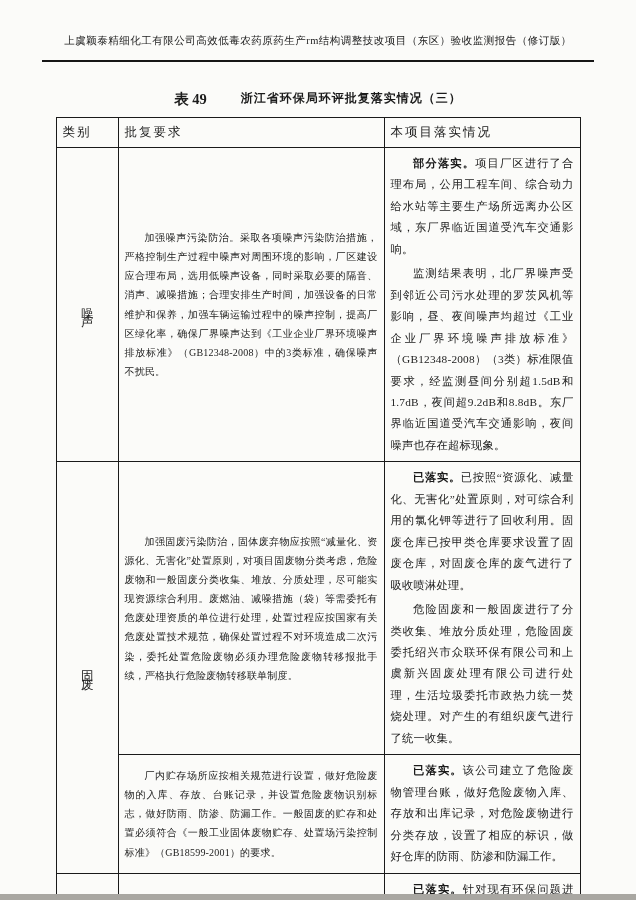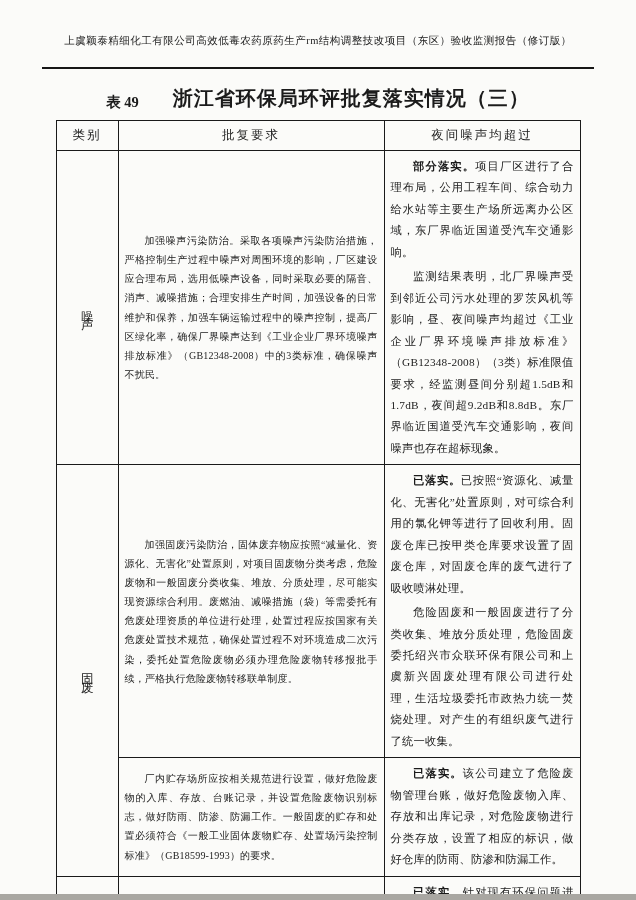--- a/index.html
+++ b/index.html
@@ -14,59 +14,59 @@
     margin:0 auto;
     background:#fbfbf9;
     overflow:hidden;
     color:#1b1b1b;
     box-sizing:border-box;
   }
   .scan{filter:blur(0.3px);}
   
   .running-header{
     margin:34px 42px 0 42px;
-    padding-bottom:19px;
+    padding-bottom:12px;
     border-bottom:2.5px solid #161616;
     text-align:center;
     font-size:10.5px;
     letter-spacing:0.5px;
     color:#222;
     white-space:nowrap;
     overflow:hidden;
   }
   
   .table-title-row{
-    margin-top:16px;
+    margin-top:28px;
     display:flex;
     justify-content:center;
-    align-items:flex-end;
+    align-items:flex-start;
     gap:34px;
   }
   .tbl-label{font-size:14.5px;font-weight:bold;}
-  .tbl-title{font-size:20px;font-weight:bold;letter-spacing:1px;}
+  .tbl-title{font-size:12px;font-weight:bold;letter-spacing:1px;}
   
   table.approval{
     border-collapse:collapse;
     table-layout:fixed;
     width:524px;
     margin:8px auto 0 auto;
   }
   table.approval td,table.approval th{
     border:1.6px solid #1a1a1a;
     vertical-align:middle;
     padding:2px 6px;
     box-sizing:border-box;
   }
   th.col-cat{width:62px;}
   th.col-req{width:266px;}
   th.col-impl{width:196px;}
   tr.head th{
     font-size:12.5px;
     font-weight:normal;
-    text-align:center;
+    text-align:left;
     height:30px;
     letter-spacing:2px;
   }
   td.cat{text-align:center;}
   .vert{
     writing-mode:vertical-rl;
     text-orientation:upright;
     margin:0 auto;
     font-size:12.5px;
     letter-spacing:7px;
@@ -108,21 +108,21 @@
     <div class="table-title-row">
       <span class="tbl-label">表 49</span>
       <span class="tbl-title">浙江省环保局环评批复落实情况（三）</span>
     </div>
 
     <table class="approval">
       <tbody>
           <tr class="head">
         <th class="col-cat">类别</th>
         <th class="col-req">批复要求</th>
-        <th class="col-impl">夜间噪声均超过</th>
+        <th class="col-impl">本项目落实情况</th>
       </tr>
 
       <tr class="r1">
         <td class="cat">
           <div class="vert">噪声</div>
         </td>
         <td class="req">
           <p>加强噪声污染防治。采取各项噪声污染防治措施，严格控制生产过程中噪声对周围环境的影响，厂区建设应合理布局，选用低噪声设备，同时采取必要的隔音、消声、减噪措施；合理安排生产时间，加强设备的日常维护和保养，加强车辆运输过程中的噪声控制，提高厂区绿化率，确保厂界噪声达到《工业企业厂界环境噪声排放标准》（GB12348-2008）中的3类标准，确保噪声不扰民。</p>
         </td>
         <td class="impl">
@@ -139,21 +139,21 @@
           <p>加强固废污染防治，固体废弃物应按照“减量化、资源化、无害化”处置原则，对项目固废物分类考虑，危险废物和一般固废分类收集、堆放、分质处理，尽可能实现资源综合利用。废燃油、减噪措施（袋）等需委托有危废处理资质的单位进行处理，处置过程应按国家有关危废处置技术规范，确保处置过程不对环境造成二次污染，委托处置危险废物必须办理危险废物转移报批手续，严格执行危险废物转移联单制度。</p>
         </td>
         <td class="impl">
           <p><b>已落实。</b><span>已按照“资源化、减量化、无害化”处置原则，对可综合利用的氯化钾等进行了回收利用。固废仓库已按甲类仓库要求设置了固废仓库，对固废仓库的废气进行了吸收喷淋处理。</span></p>
           <p>危险固废和一般固废进行了分类收集、堆放分质处理，危险固废委托绍兴市众联环保有限公司和上虞新兴固废处理有限公司进行处理，生活垃圾委托市政热力统一焚烧处理。对产生的有组织废气进行了统一收集。</p>
         </td>
       </tr>
 
       <tr class="r3">
         <td class="req">
-          <p>厂内贮存场所应按相关规范进行设置，做好危险废物的入库、存放、台账记录，并设置危险废物识别标志，做好防雨、防渗、防漏工作。一般固废的贮存和处置必须符合《一般工业固体废物贮存、处置场污染控制标准》（GB18599-1993）的要求。</p>
+          <p>厂内贮存场所应按相关规范进行设置，做好危险废物的入库、存放、台账记录，并设置危险废物识别标志，做好防雨、防渗、防漏工作。一般固废的贮存和处置必须符合《一般工业固体废物贮存、处置场污染控制标准》（GB18599-2001）的要求。</p>
         </td>
         <td class="impl">
           <p><b>已落实。</b><span>该公司建立了危险废物管理台账，做好危险废物入库、存放和出库记录，对危险废物进行分类存放，设置了相应的标识，做好仓库的防雨、防渗和防漏工作。</span></p>
         </td>
       </tr>
 
       <tr class="r4">
         <td class="cat">
           
         </td>

